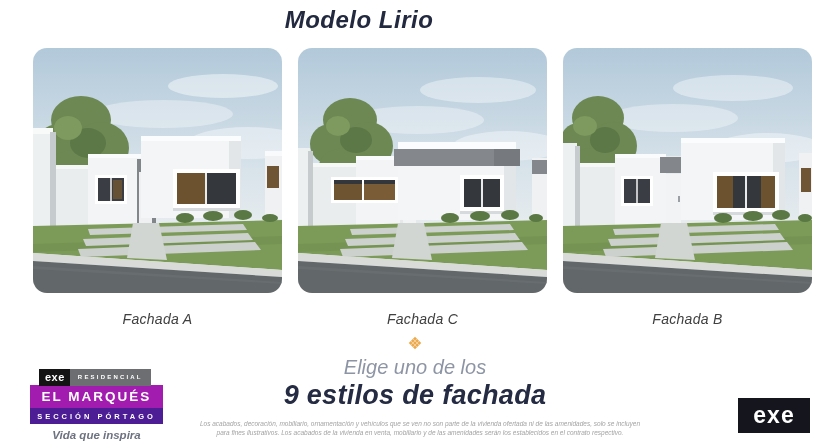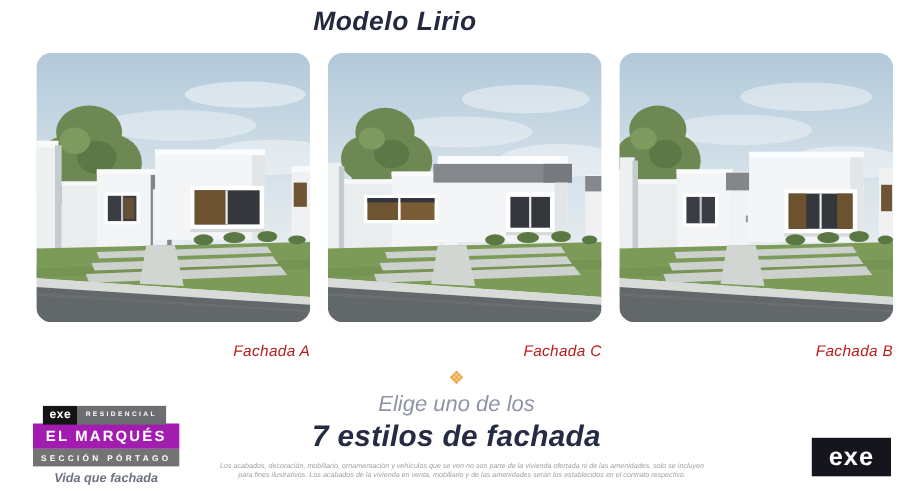--- a/index.html
+++ b/index.html
@@ -9,34 +9,34 @@
   }
   .title {
     position:absolute; top:6px; left:0; width:718px; text-align:center;
     font-size:24px; font-weight:700; font-style:italic; color:#232a40; letter-spacing:.5px;
   }
   .cards { position:absolute; top:48px; left:33px; display:flex; gap:16px; }
   .card { width:249px; }
   .render-wrap { width:249px; height:245px; border-radius:14px; overflow:hidden; }
   .render-wrap svg { display:block; width:249px; height:245px; }
   .card-label {
-    margin-top:18px; text-align:right; font-style:italic;
-    color:#b91c1c; font-size:14px; letter-spacing:.3px;
+    margin-top:18px; text-align:center; font-style:italic;
+    color:#404040; font-size:14px; letter-spacing:.3px;
   }
   .cta { position:absolute; top:336px; left:0; width:830px; text-align:center; }
   .cta .diamond { display:inline-block; }
   .cta-line1 { font-size:20px; font-style:italic; color:#8d95a5; margin-top:2px; }
   .cta-line2 { font-size:27px; font-style:italic; font-weight:700; color:#242b42; margin-top:1px; letter-spacing:.3px; }
 
   .brand { position:absolute; left:30px; top:369px; width:133px; }
   .brand-top { display:flex; margin-left:9px; position:relative; z-index:2; }
   .exe-box { background:#141414; color:#fff; font-weight:700; font-size:11px; padding:2px 5px 3px 6px; letter-spacing:.5px; }
   .res-box { background:#6d6e71; color:#fff; font-size:6px; letter-spacing:2.2px; padding:5px 8px 2px 8px; font-weight:700; }
   .brand-name { background:#a21caf; color:#fff; text-align:center; font-weight:700; font-size:13.5px; letter-spacing:2px; padding:4px 0 4px 0; margin-top:-1px; }
-  .brand-section { background:#737373; color:#fff; text-align:center; font-size:7.5px; letter-spacing:3px; padding:4px 0 3px 0; font-weight:700; }
+  .brand-section { background:#4c1d95; color:#fff; text-align:center; font-size:7.5px; letter-spacing:3px; padding:4px 0 3px 0; font-weight:700; }
   .brand-tagline { text-align:center; color:#6d7280; font-style:italic; font-size:11.5px; font-weight:700; margin-top:5px; }
 
   .disclaimer {
     position:absolute; left:168px; top:419px; width:504px; text-align:center;
     font-size:6.5px; font-style:italic; color:#a3a3a3; line-height:9px;
   }
   .exe-right {
     position:absolute; right:20px; top:398px; width:72px; height:35px; background:#15151e;
     color:#ffffff; display:flex; align-items:center; justify-content:center;
     font-weight:700; font-size:23px; letter-spacing:1px;
@@ -263,31 +263,31 @@
   <div class="cta">
     <span class="diamond">
       <svg width="14" height="14" viewBox="0 0 14 14" xmlns="http://www.w3.org/2000/svg">
         <g transform="rotate(45 7 7)">
           <rect x="2.6" y="2.6" width="8.8" height="8.8" fill="#eca94b"></rect>
           <path d="M2.6 5.5h8.8M2.6 8.5h8.8M5.5 2.6v8.8M8.5 2.6v8.8" stroke="#ffffff" stroke-width=".8" opacity=".55"></path>
         </g>
       </svg>
     </span>
     <div class="cta-line1">Elige uno de los</div>
-    <div class="cta-line2">7 estilos de fachada</div>
+    <div class="cta-line2">9 estilos de fachada</div>
   </div>
 
   <div class="brand">
     <div class="brand-top">
       <span class="exe-box">exe</span>
       <span class="res-box">RESIDENCIAL</span>
     </div>
     <div class="brand-name">EL MARQUÉS</div>
     <div class="brand-section">SECCIÓN PÓRTAGO</div>
-    <div class="brand-tagline">Vida que fachada</div>
+    <div class="brand-tagline">Vida que inspira</div>
   </div>
 
   <div class="disclaimer">
     <div>Los acabados, decoración, mobiliario, ornamentación y vehículos que se ven no son parte de la vivienda ofertada ni de las amenidades, solo se incluyen</div>
     <div>para fines ilustrativos. Los acabados de la vivienda en venta, mobiliario y de las amenidades serán los establecidos en el contrato respectivo.</div>
   </div>
 
   <div class="exe-right">exe</div>
 
 </div>

